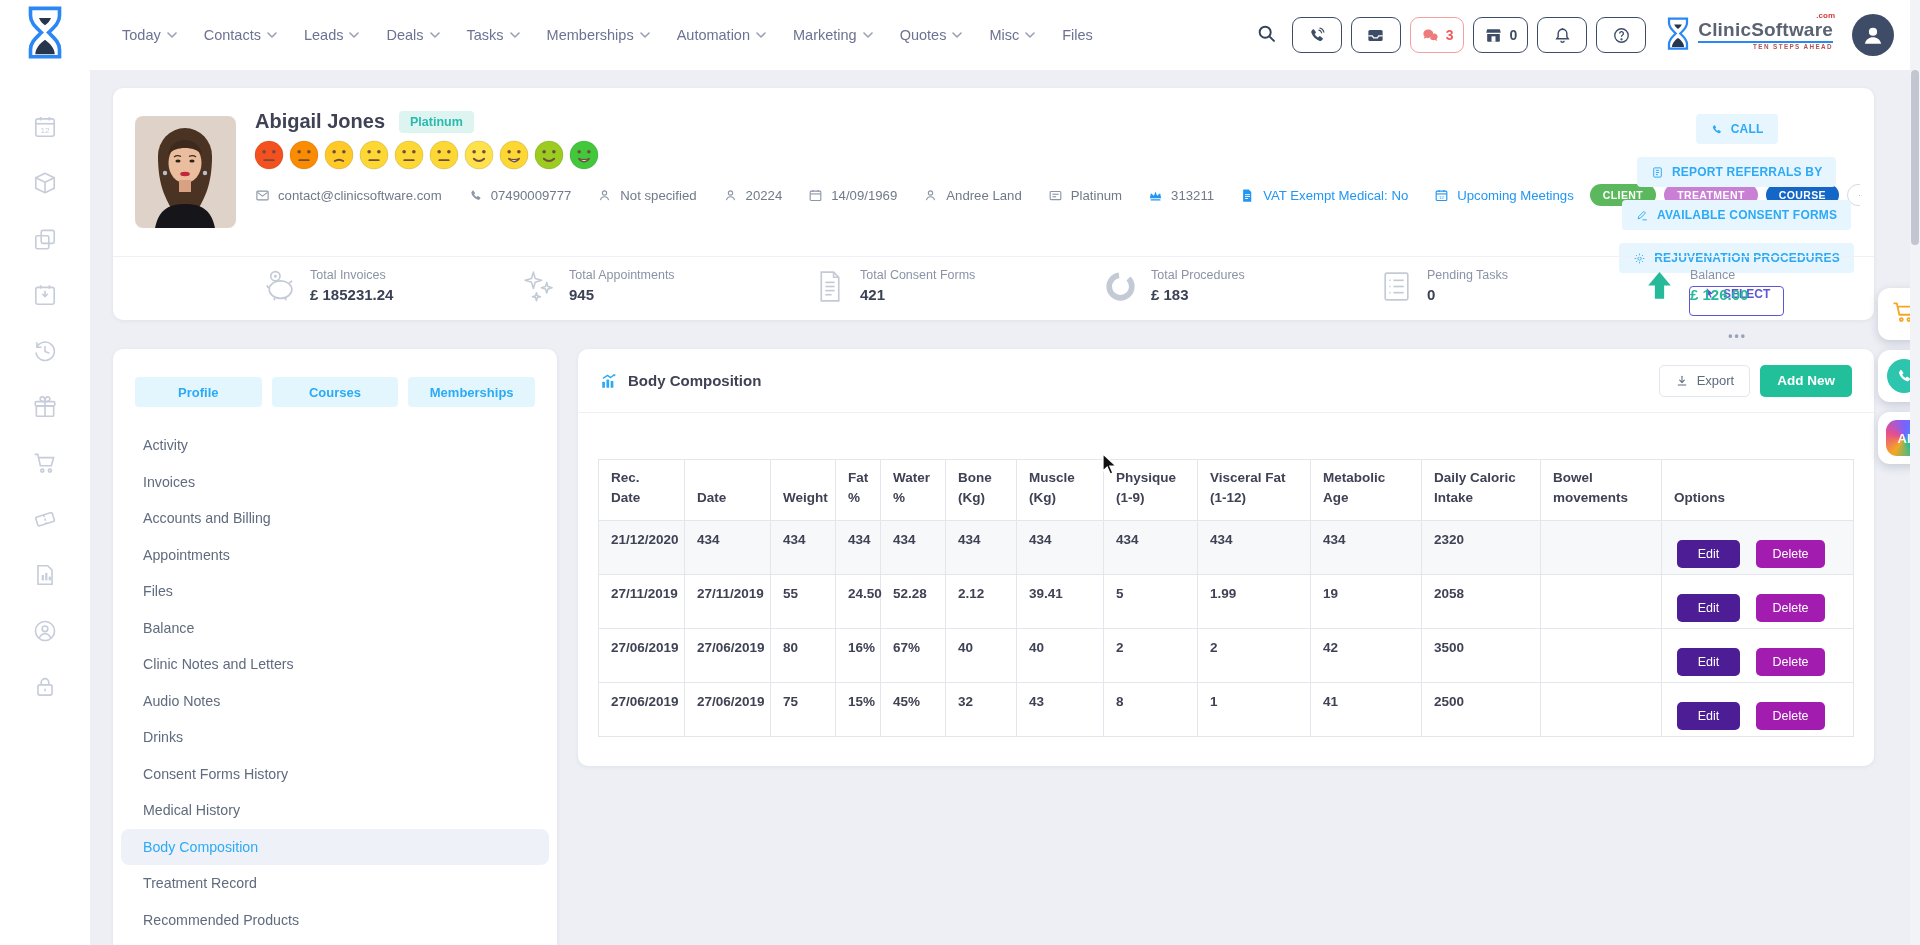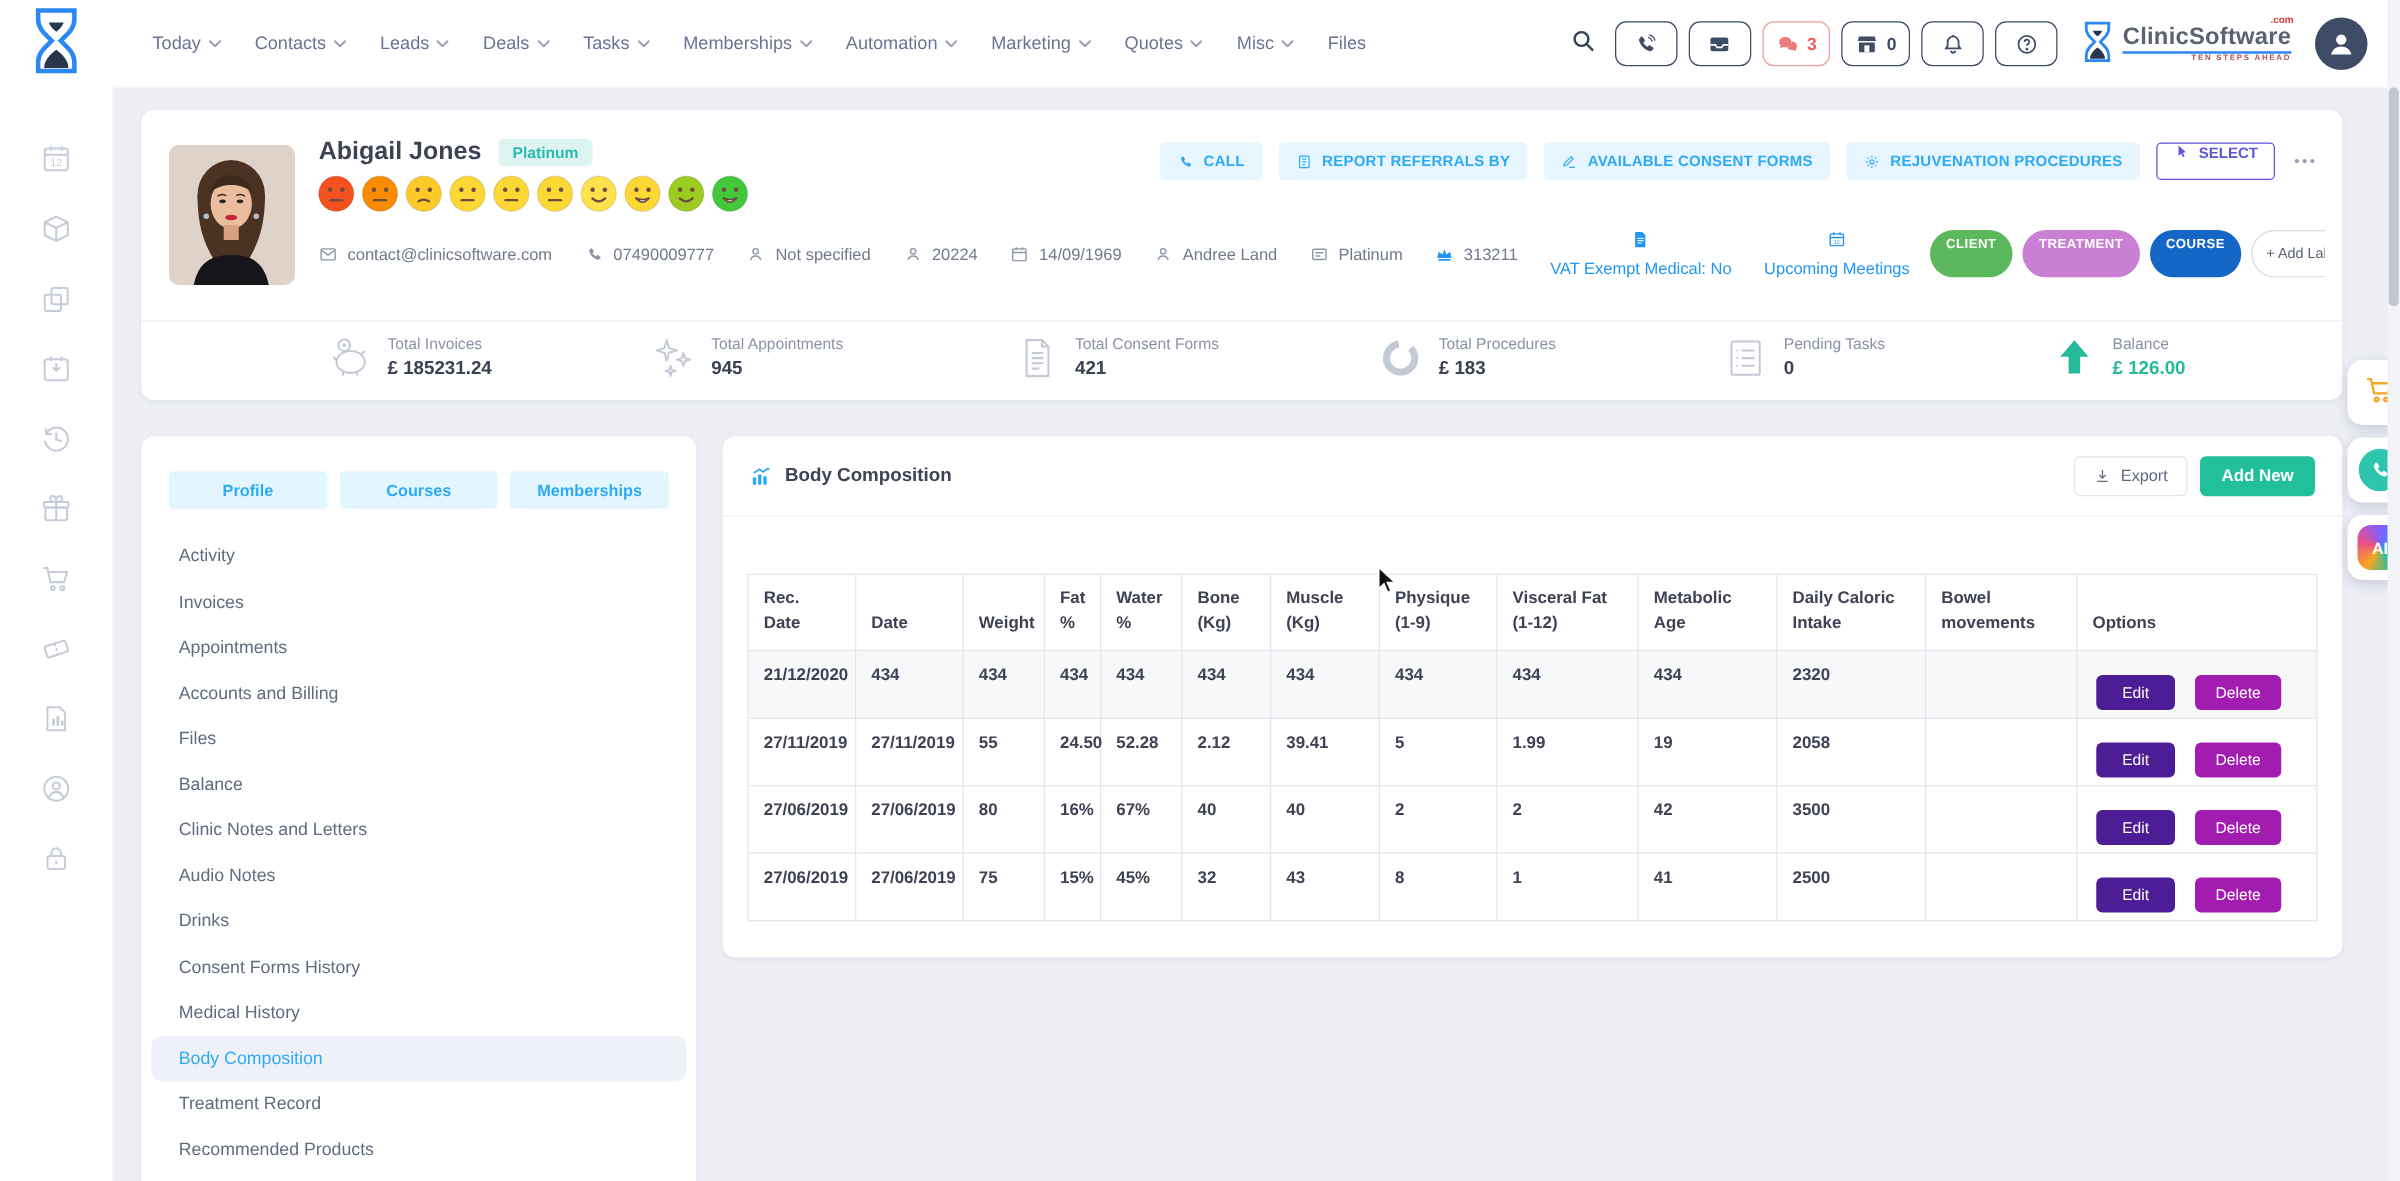--- a/index.html
+++ b/index.html
@@ -45,26 +45,26 @@
   .photo svg { width:100%; height:100%; display:block; }
   .name-row { position:absolute; left:142px; top:22px; display:flex; align-items:center; gap:14px; }
   .p-name { font-size:20px; font-weight:700; color:#3f4254; }
   .tier-badge { background:#ddf4f1; color:#2cb9b0; font-size:12.5px; font-weight:600; padding:4px 11px; border-radius:4px; }
   .mood-scale { position:absolute; left:141px; top:52px; display:flex; gap:5px; }
   .mood { width:30px; height:30px; cursor:pointer; }
   .mood svg { width:30px; height:30px; display:block; }
   .contact-row { position:absolute; left:142px; top:96px; right:14px; display:flex; gap:26px; white-space:nowrap; overflow:hidden; }
   .chip { display:inline-flex; align-items:center; gap:8px; color:#707a8a; font-size:13.2px; }
   .chip .icn { color:#8d96a8; }
-  .chip.link { color:#2196f3; cursor:pointer;flex-direction:column; }
+  .chip.link { color:#2196f3; cursor:pointer; }
   .chip.link .icn { color:#2196f3; }
   .pill { color:#fff; font-size:10.5px; font-weight:700; letter-spacing:.4px; padding:5px 13px; border-radius:999px; cursor:pointer; margin-left:-10px; }
   .pill + .pill { margin-left:-18px; }
   .add-label { border:1px solid #d6dae3; background:#fff; border-radius:999px; padding:4px 11px; font-size:11.5px; color:#5a6473; cursor:pointer; margin-left:-18px; font-family:inherit; }
-  .actions { position:absolute; right:20px; top:26px; display:flex; align-items:center; gap:13px; }
+  .actions { position:absolute; right:20px; top:26px; display:flex; align-items:center; gap:13px;flex-direction:column; }
   #action-row { display:contents; }
   .action-btn { background:#e7f5fe; color:#2daaf5; border:none; border-radius:4px; height:30px; padding:0 14px; font-size:12px; font-weight:700; letter-spacing:.2px; display:inline-flex; align-items:center; gap:8px; cursor:pointer; font-family:inherit; }
   .action-btn .icn svg { width:13px; height:13px; }
   .select-btn { background:#fff; border:1.6px solid #5c56d6; color:#5c56d6; border-radius:4px; height:30px; padding:0 13px; font-size:12px; font-weight:700; display:inline-flex; gap:7px; cursor:pointer; font-family:inherit; }
   .select-btn .icn svg { width:13px; height:13px; }
   .more { color:#9aa2b5; font-size:12px; font-weight:700; letter-spacing:2px; cursor:pointer; margin-left:2px; }
   .p-divider { position:absolute; left:0; right:0; top:168px; height:1px; background:#eef0f4; }
   .stat { position:absolute; top:180px; display:flex; gap:12px; }
   .stat-icn { color:#c3cad6; }
   .stat-icn svg { width:37px; height:37px; display:block; }
@@ -717,22 +717,22 @@
 
 <section class="card sidebar-card">
   <div class="side-tabs" id="side-tabs">
       <button class="side-tab">Profile</button>
       <button class="side-tab">Courses</button>
       <button class="side-tab">Memberships</button>
     </div>
   <div class="side-menu" id="side-menu">
       <div class="menu-item">Activity</div>
       <div class="menu-item">Invoices</div>
+      <div class="menu-item">Accounts and Billing</div>
       <div class="menu-item">Appointments</div>
-      <div class="menu-item">Accounts and Billing</div>
       <div class="menu-item">Files</div>
       <div class="menu-item">Balance</div>
       <div class="menu-item">Clinic Notes and Letters</div>
       <div class="menu-item">Audio Notes</div>
       <div class="menu-item">Drinks</div>
       <div class="menu-item">Consent Forms History</div>
       <div class="menu-item">Medical History</div>
       <div class="menu-item active">Body Composition</div>
       <div class="menu-item">Treatment Record</div>
       <div class="menu-item">Recommended Products</div>

